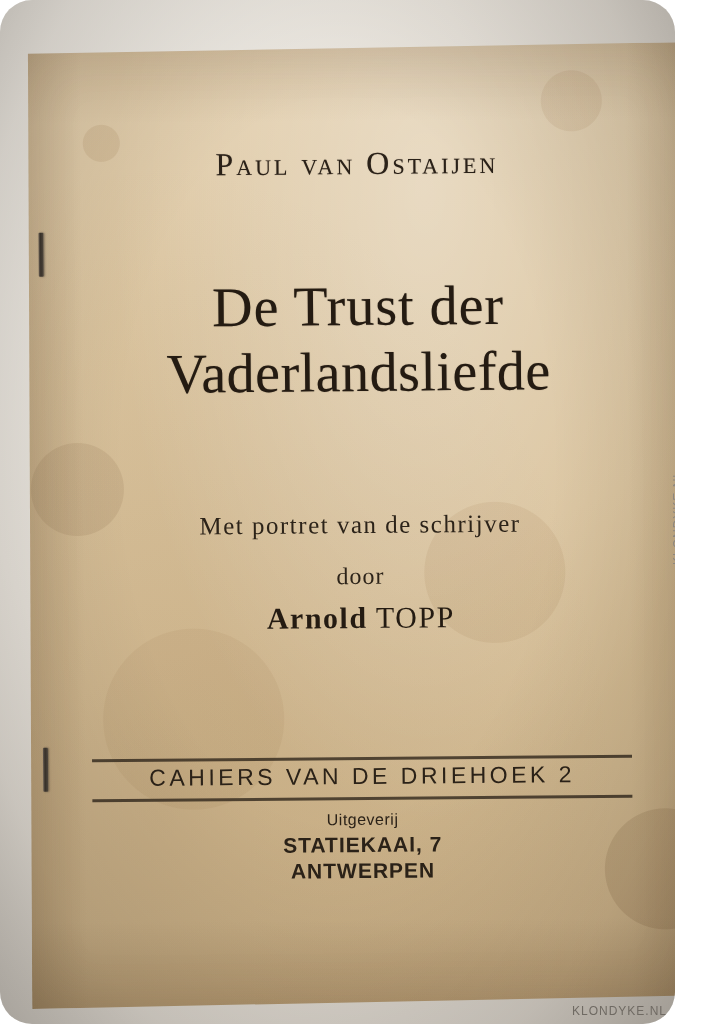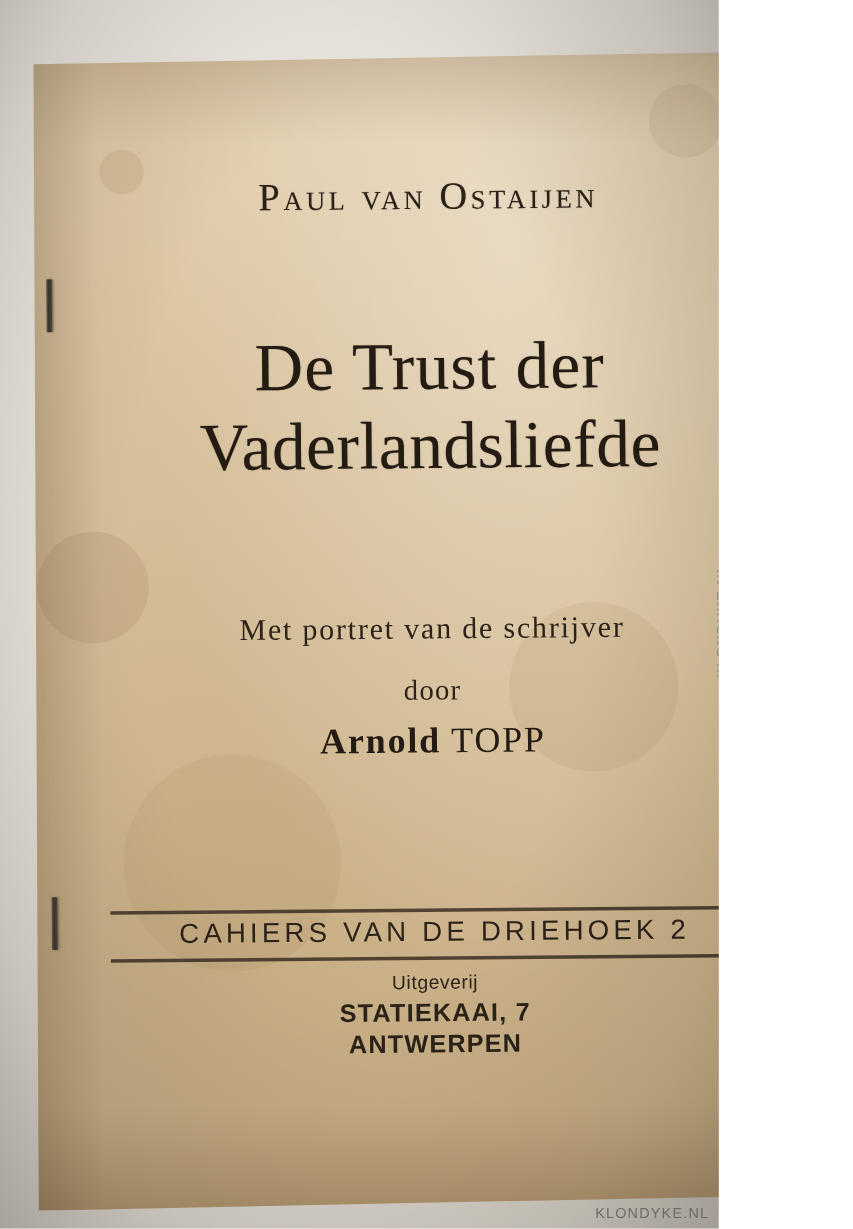--- a/index.html
+++ b/index.html
@@ -10,25 +10,26 @@
   body {
     width: 711px;
     height: 1024px;
     overflow: hidden;
     font-family: "Liberation Serif", serif;
   }
 
   
   .photo {
     position: relative;
-    width: 599px;
+    width: 675px;
     height: 1024px;
     background:
       radial-gradient(ellipse at 35% 30%, #f3f0ea 0%, #e7e2da 45%, #d8d2c9 75%, #cfc8be 100%);
     overflow: hidden;
+    border-radius: 32px;
   }
   .photo-vignette {
     position: absolute;
     inset: 0;
     background:
       radial-gradient(ellipse at 50% 45%, rgba(0,0,0,0) 45%, rgba(0,0,0,0.10) 80%, rgba(0,0,0,0.22) 100%);
     pointer-events: none;
   }
 
   

